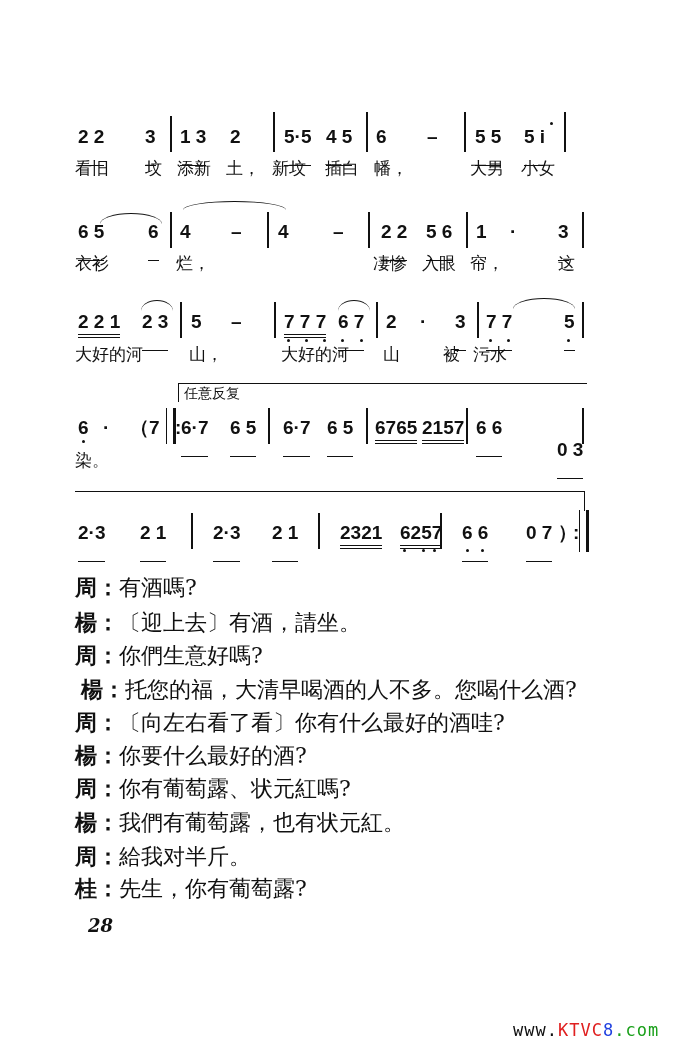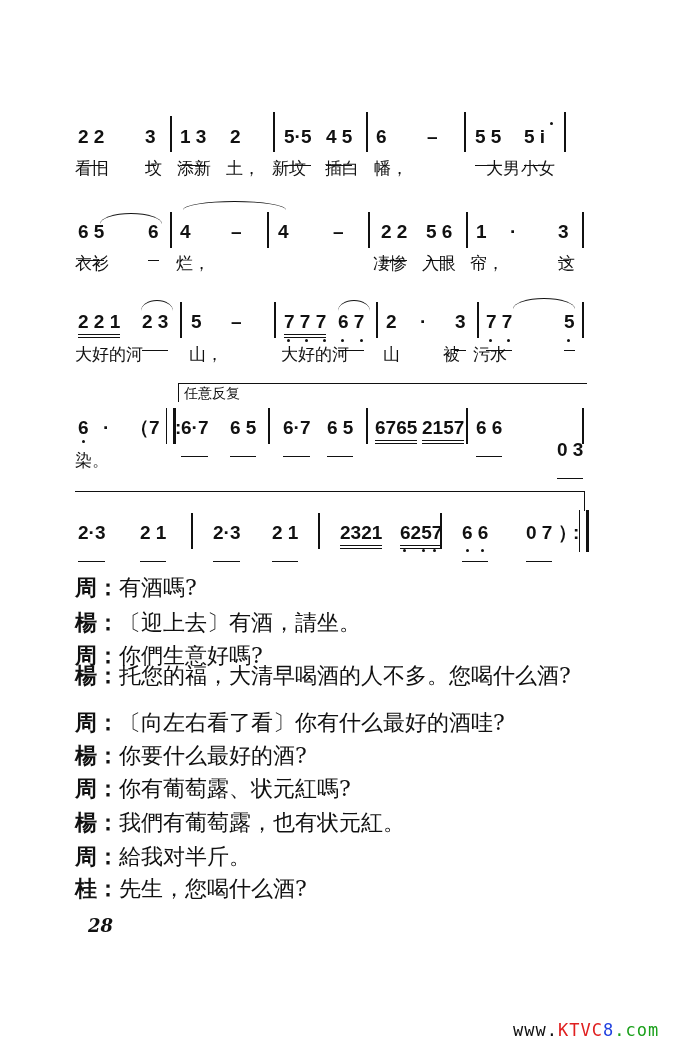--- a/index.html
+++ b/index.html
@@ -43,21 +43,21 @@
   <div class="dot-above" style="left:550px;top:122px;"></div>
   <div class="bar" style="left:564px;top:112px;height:40px;"></div>
 
   <span class="lyric" style="left:75px;top:158px;">看旧</span>
   <span class="lyric" style="left:145px;top:158px;">坟</span>
   <span class="lyric" style="left:177px;top:158px;">添新</span>
   <span class="lyric" style="left:226px;top:158px;">土，</span>
   <span class="lyric" style="left:272px;top:158px;">新坟</span>
   <span class="lyric" style="left:325px;top:158px;">插白</span>
   <span class="lyric" style="left:374px;top:158px;">幡，</span>
-  <span class="lyric" style="left:470px;top:158px;margin-left:16px;">大男</span>
+  <span class="lyric" style="left:470px;top:158px;">大男</span>
   <span class="lyric" style="left:521px;top:158px;">小女</span>
 </div>
 
 <div class="staff" style="top:0;">
   <div class="slur" style="left:100px;top:213px;width:62px;"></div>
   <div class="slur" style="left:183px;top:201px;width:103px;height:8px;"></div>
   <span class="note ul1" style="left:78px;top:221px;">6 5</span>
   <span class="note ul1" style="left:148px;top:221px;">6</span>
   <div class="bar" style="left:170px;top:212px;height:36px;"></div>
   <span class="note" style="left:180px;top:221px;">4</span>
@@ -171,40 +171,40 @@
 <div>
   <div class="dialog-line" style="top:576px;">
     <span class="speaker">周：</span><span>有酒嗎?</span>
   </div>
   <div class="dialog-line" style="top:611px;">
     <span class="speaker">楊：</span><span>〔迎上去〕有酒，請坐。</span>
   </div>
   <div class="dialog-line" style="top:644px;">
     <span class="speaker">周：</span><span>你們生意好嗎?</span>
   </div>
-  <div class="dialog-line" style="top:664px;">
+  <div class="dialog-line" style="top:678px;margin-left:6px;">
     <span class="speaker">楊：</span><span>托您的福，大清早喝酒的人不多。您喝什么酒?</span>
   </div>
   <div class="dialog-line" style="top:711px;">
     <span class="speaker">周：</span><span>〔向左右看了看〕你有什么最好的酒哇?</span>
   </div>
   <div class="dialog-line" style="top:744px;">
     <span class="speaker">楊：</span><span>你要什么最好的酒?</span>
   </div>
   <div class="dialog-line" style="top:777px;">
     <span class="speaker">周：</span><span>你有葡萄露、状元紅嗎?</span>
   </div>
   <div class="dialog-line" style="top:811px;">
     <span class="speaker">楊：</span><span>我們有葡萄露，也有状元紅。</span>
   </div>
   <div class="dialog-line" style="top:845px;">
     <span class="speaker">周：</span><span>給我对半斤。</span>
   </div>
   <div class="dialog-line" style="top:877px;">
-    <span class="speaker">桂：</span><span>先生，您喝什么酒?</span>
+    <span class="speaker">桂：</span><span>先生，你有葡萄露?</span>
   </div>
 </div>
 
 <div class="page-num">28</div>
 
 <div class="watermark">
   <span style="color: rgb(17, 17, 17);">www.</span><span style="color: rgb(224, 32, 32);">K</span><span style="color: rgb(224, 32, 32);">T</span><span style="color: rgb(224, 32, 32);">V</span><span style="color: rgb(224, 32, 32);">C</span><span style="color: rgb(31, 63, 224);">8</span><span style="color: rgb(26, 160, 26);">.com</span>
 </div>
 
 </body></html>

